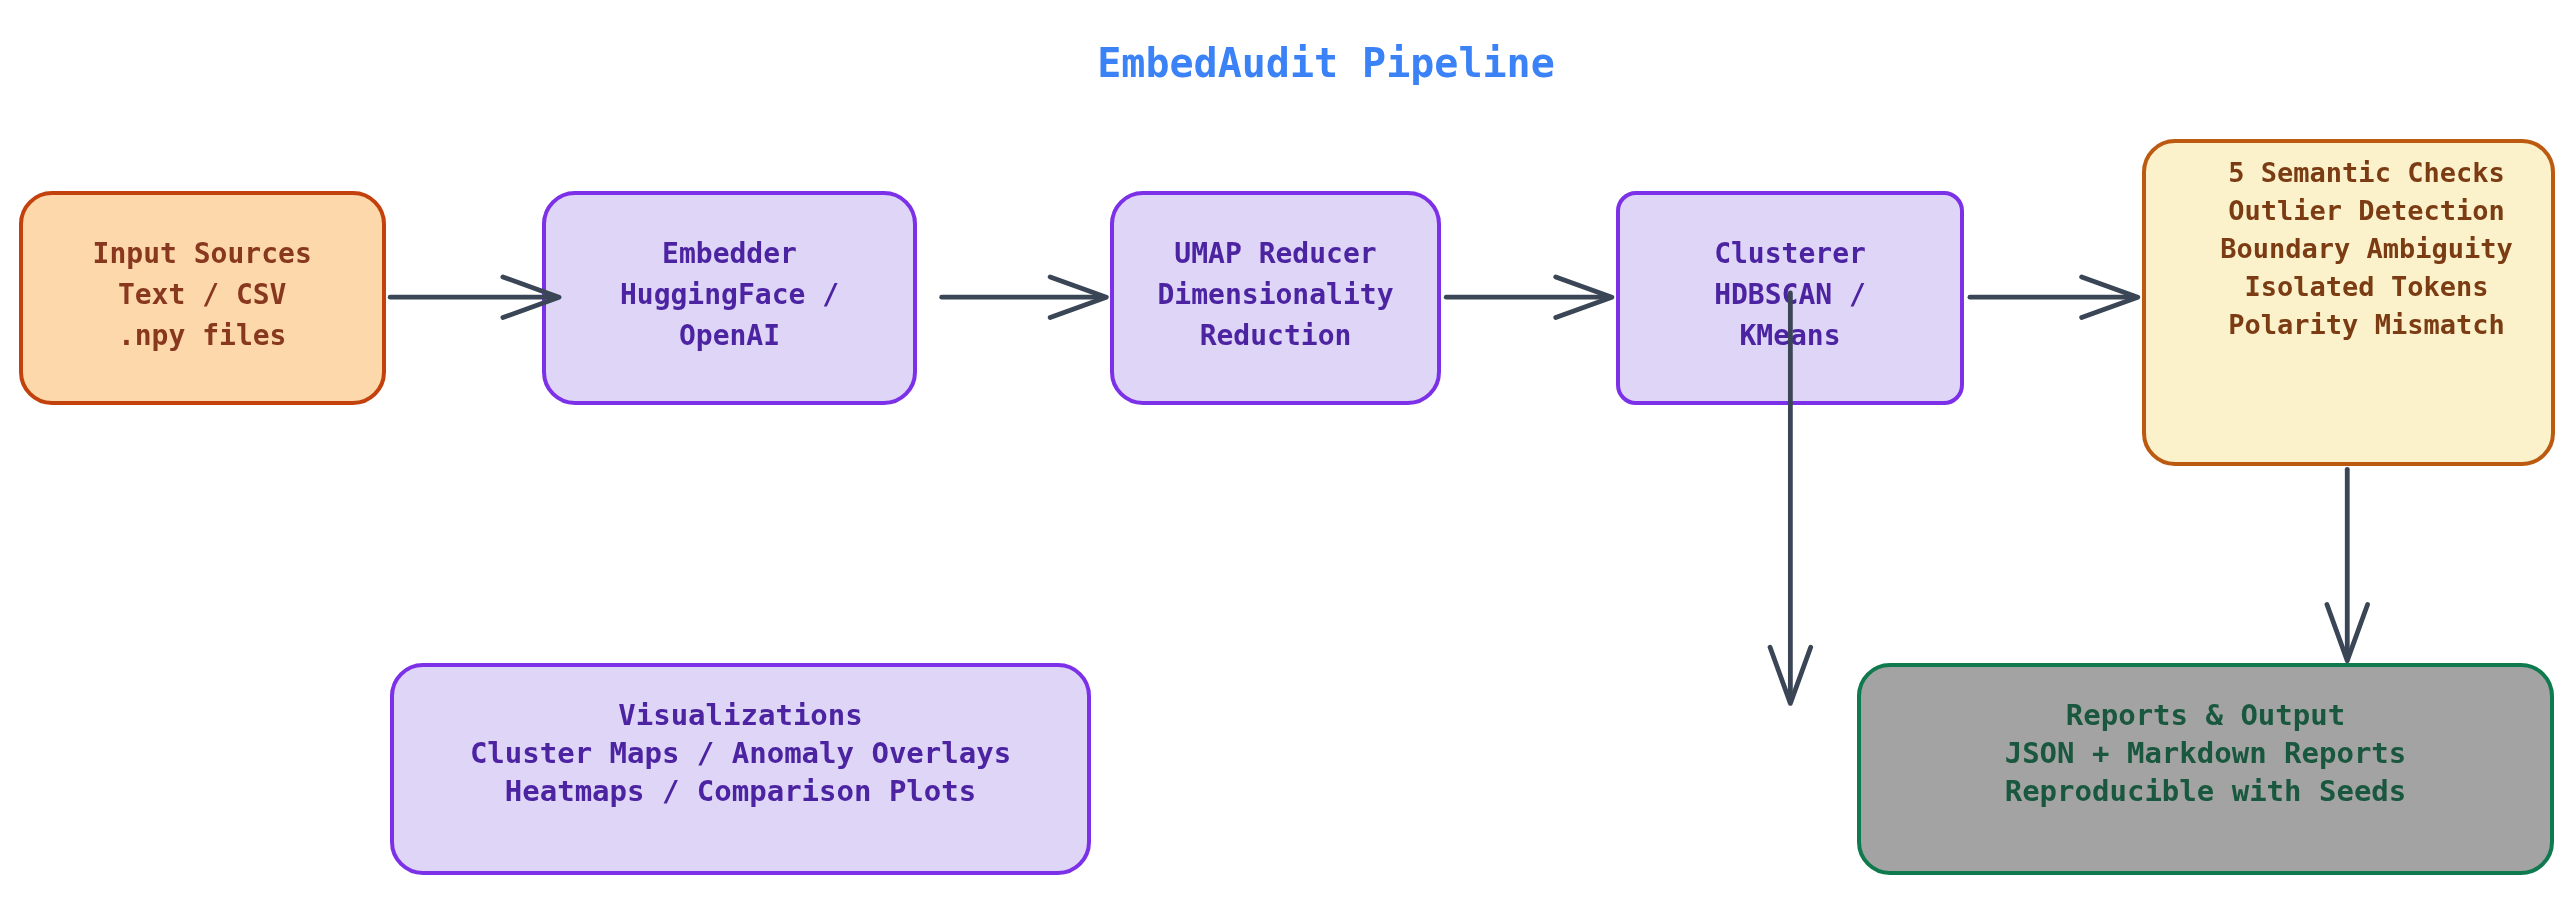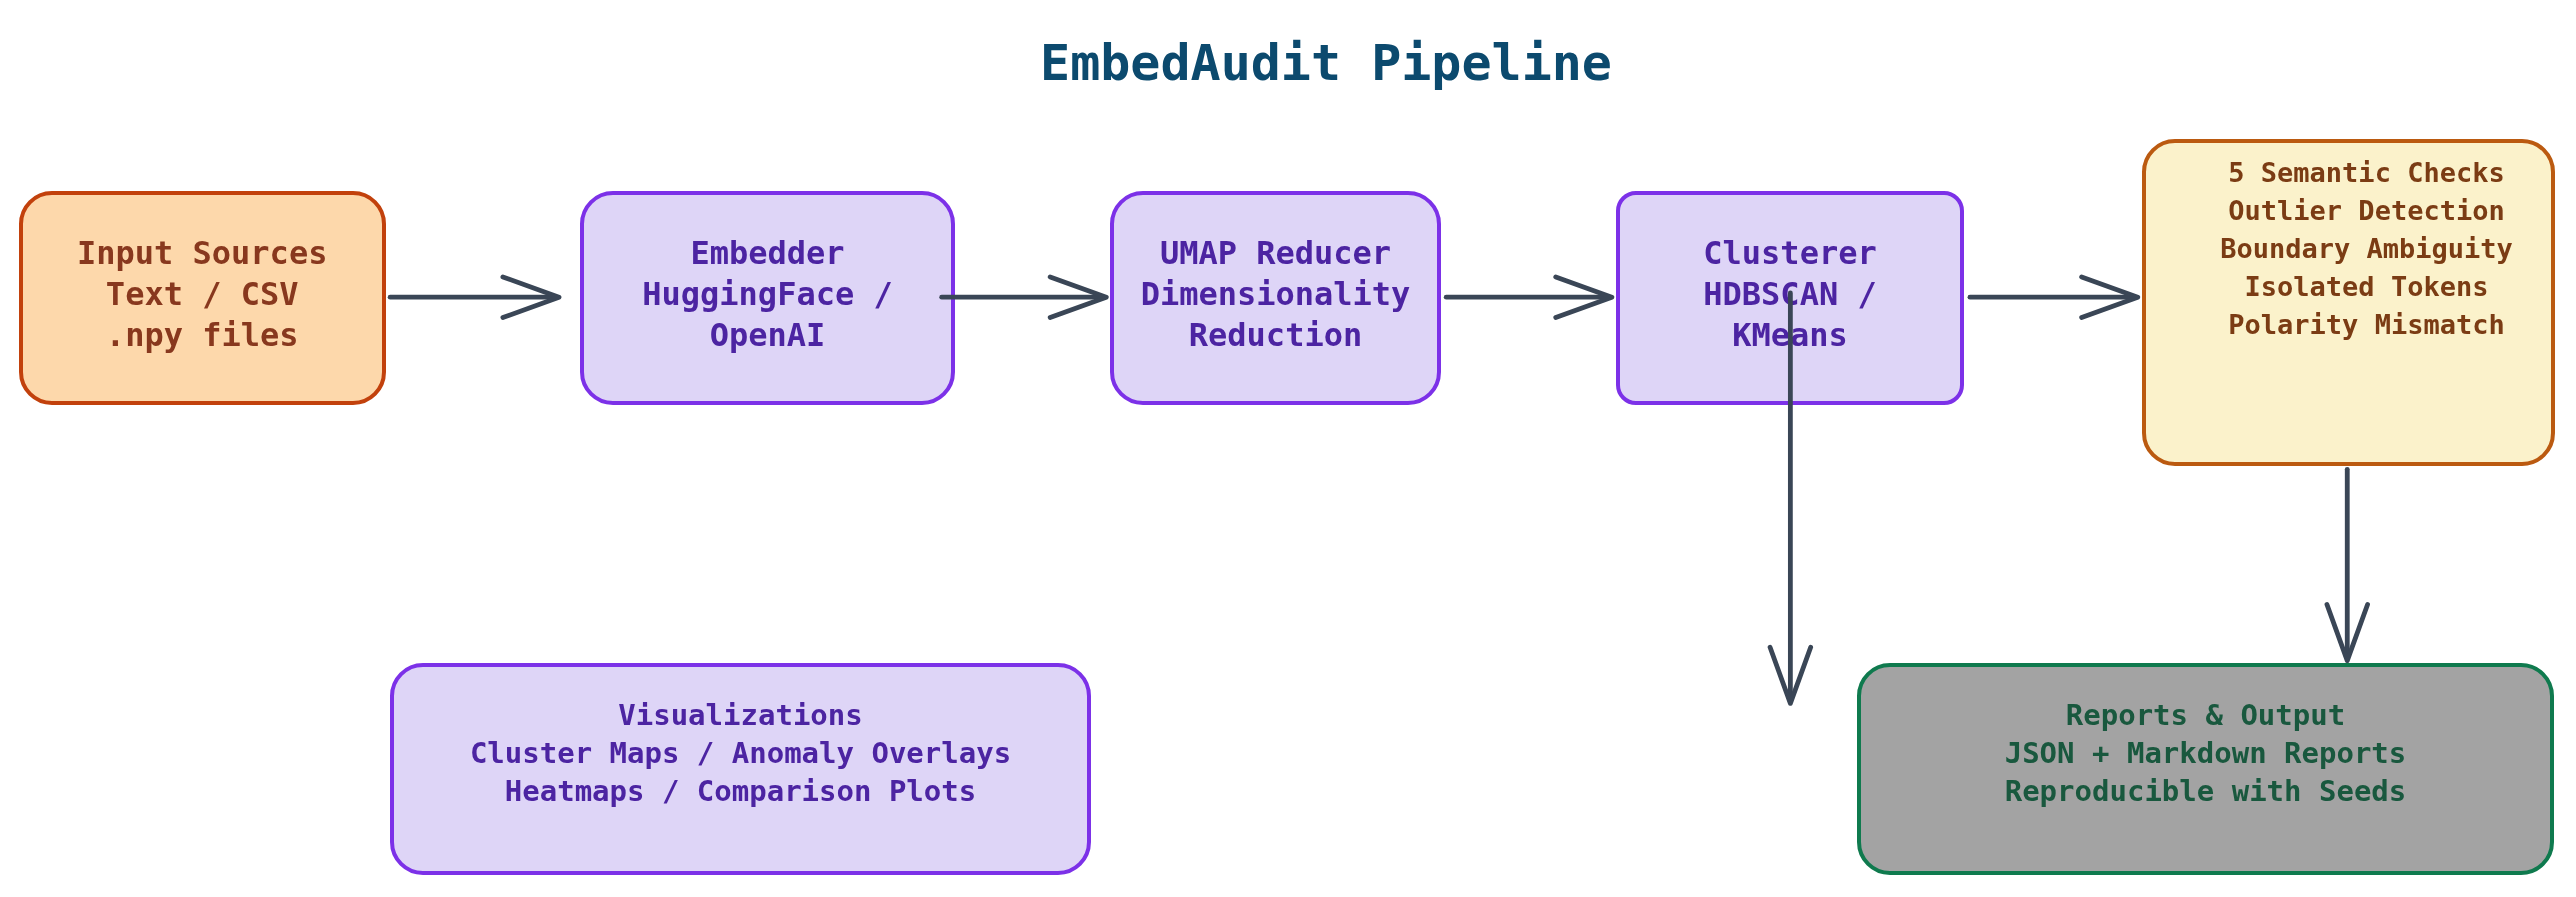--- a/index.html
+++ b/index.html
@@ -10,48 +10,48 @@
     background:#ffffff;
     overflow:hidden;
     font-family:"DejaVu Sans Mono", monospace;
   }
   .diagram-title{
     position:absolute;
     left:1326px;
     top:32px;
     transform:translateX(-50%);
     white-space:nowrap;
-    font-size:50px;
+    font-size:40px;
     line-height:62px;
     font-weight:700;
-    color:#0c4a6e;
+    color:#3b82f6;
   }
   .node{
     position:absolute;
     box-sizing:border-box;
     border-radius:33px;
     border-style:solid;
     border-width:4.8px;
     display:flex;
     flex-direction:column;
     align-items:center;
     text-align:center;
     font-weight:700;
   }
   .nline{white-space:nowrap;}
 
   
   .n-input, .n-embedder, .n-reducer, .n-clusterer{
     top:191px; height:214px; padding-top:38px;
-    font-size:32px;
+    font-size:28px;
   }
   .n-input .nline, .n-embedder .nline, .n-reducer .nline, .n-clusterer .nline{line-height:41px;}
 
   .n-input{left:18.7px; width:367px; background:#fdd8ab; border-color:#c2410c; color:#88381e;}
-  .n-embedder{left:580px; width:375px; background:#ded5f7; border-color:#7c31e8; color:#4c24a2;}
+  .n-embedder{left:542px; width:375px; background:#ded5f7; border-color:#7c31e8; color:#4c24a2;}
   .n-reducer{left:1110px; width:331px; background:#ded5f7; border-color:#7c31e8; color:#4c24a2;}
   .n-clusterer{left:1616px; width:348px; background:#ded5f7; border-color:#7c31e8; color:#4c24a2;border-radius:20px;}
 
   
   .n-checks{
     left:2142px; top:139px; width:413px; height:327px; padding-top:10.7px;
     background:#fbf2cb; border-color:#bb5a10; color:#7b3c14;
     font-size:27px;
     padding-left:36px;
   }

